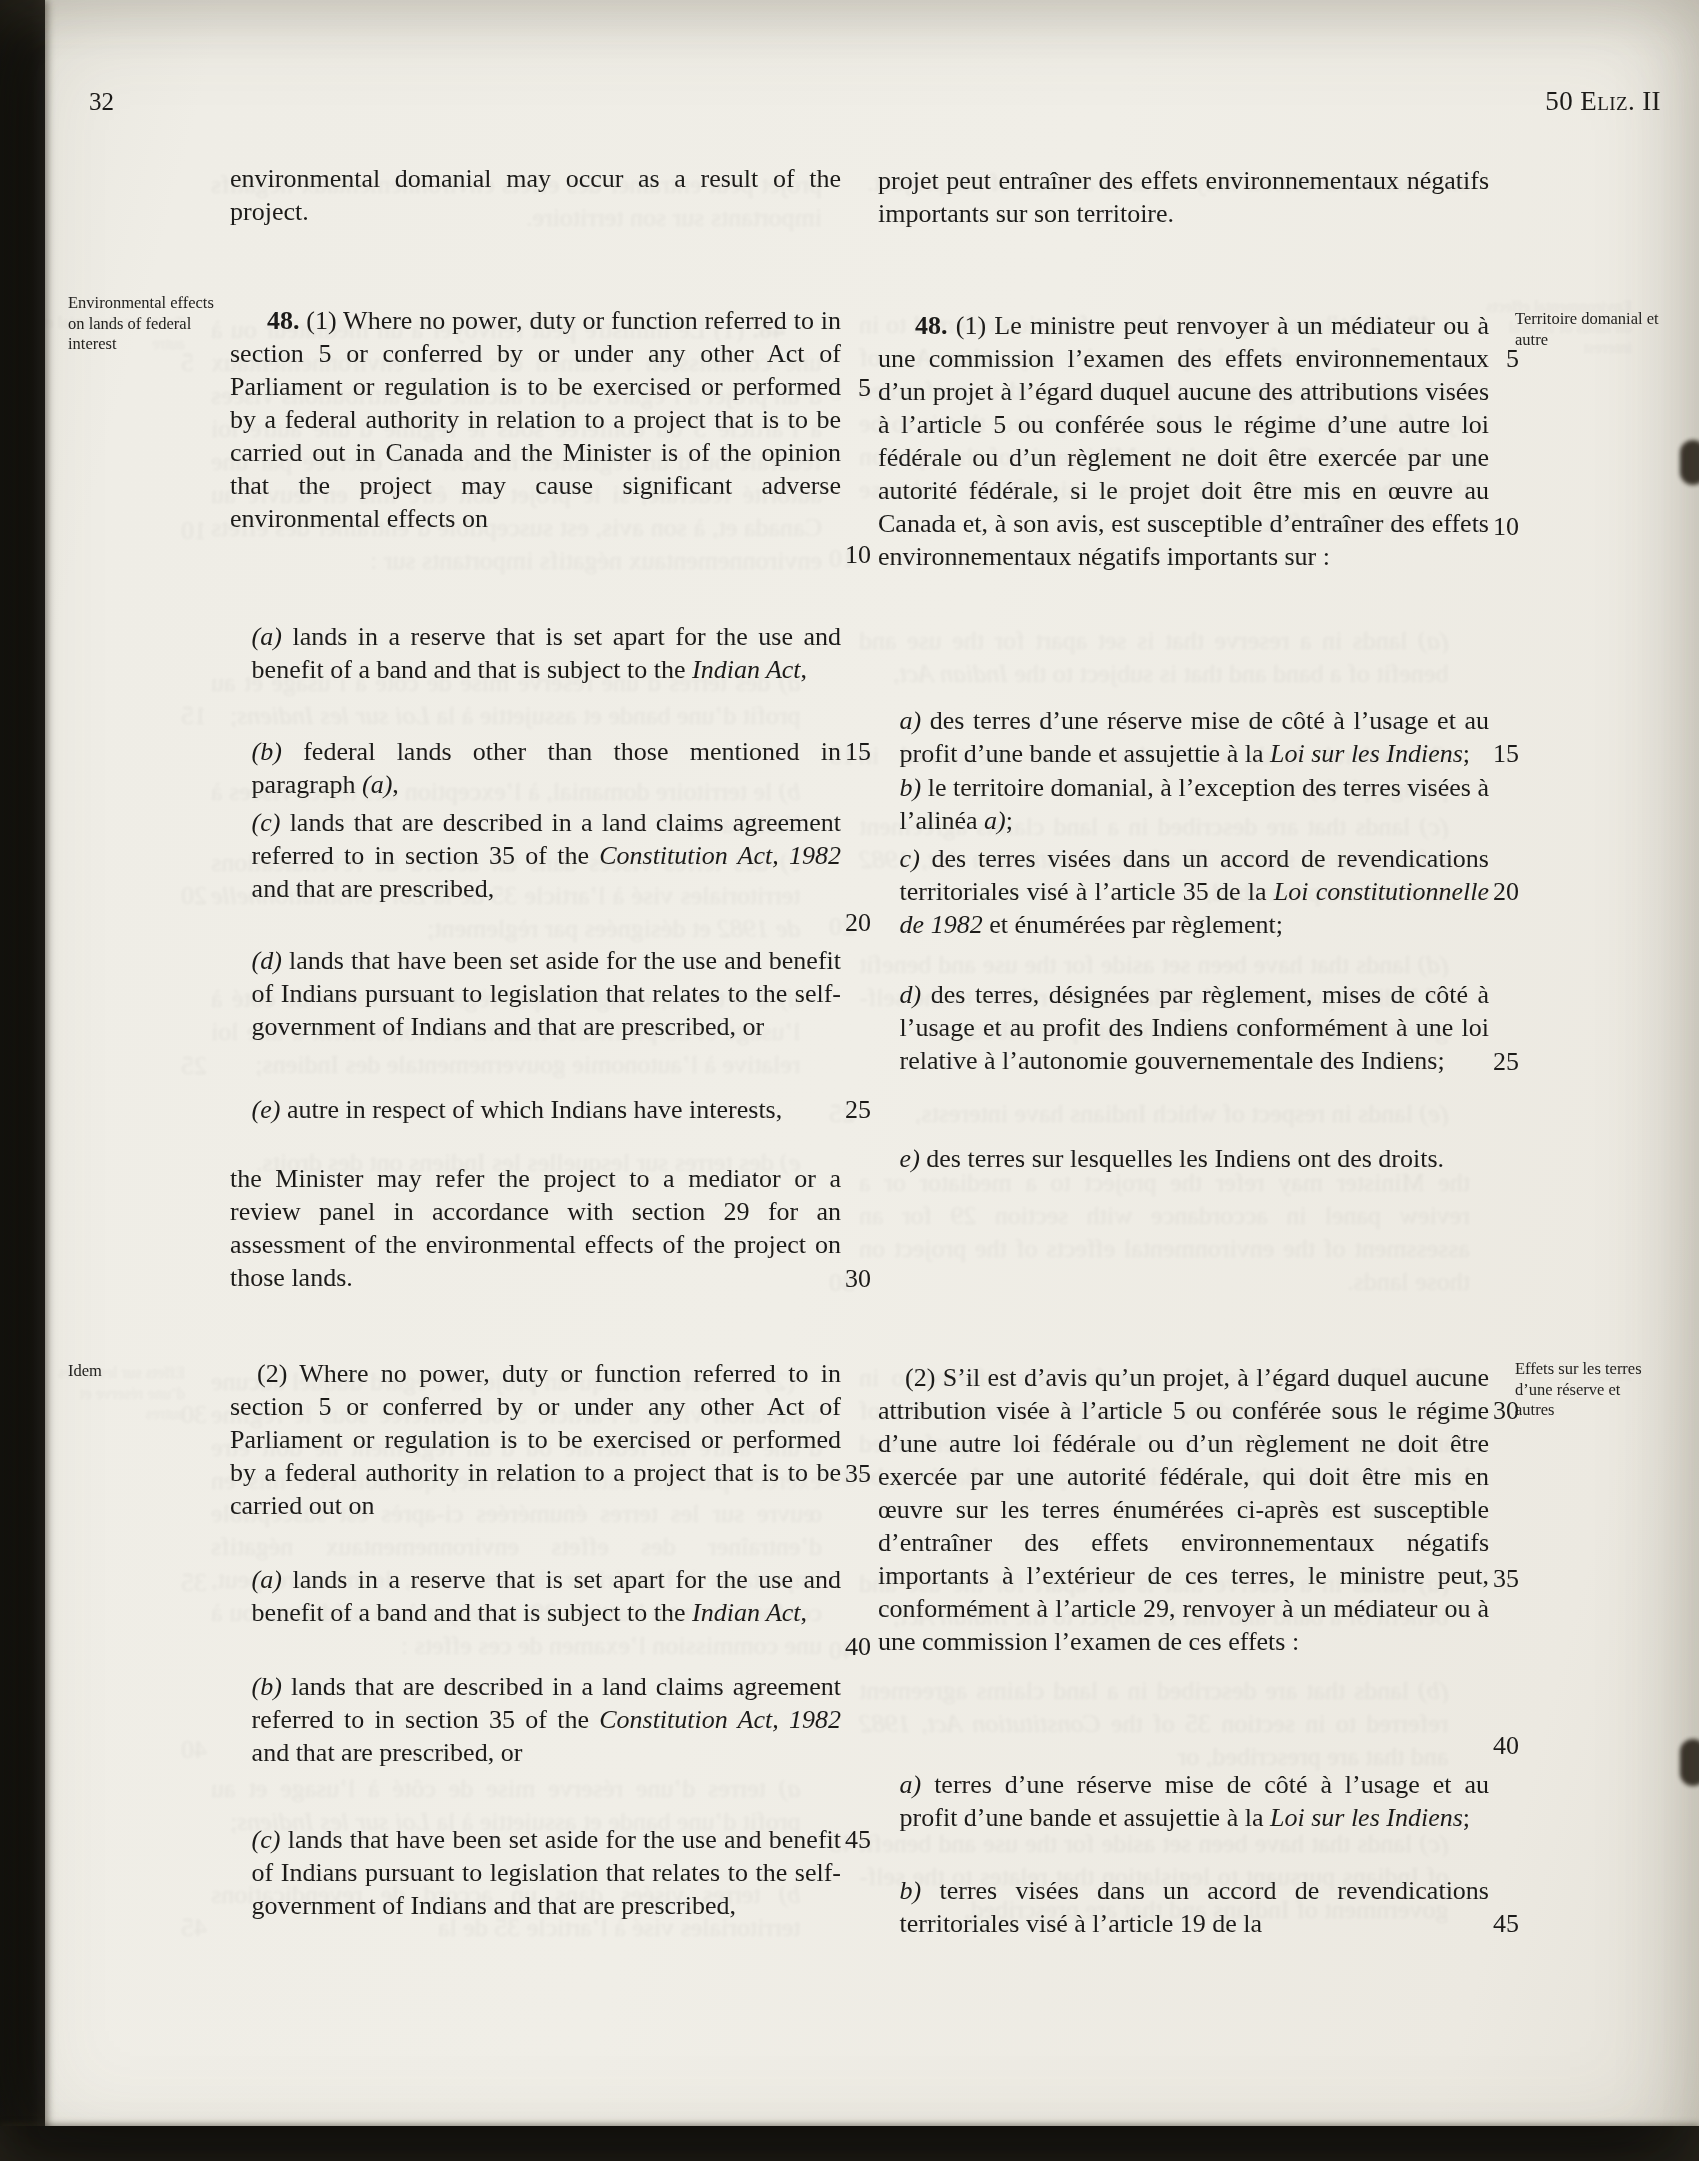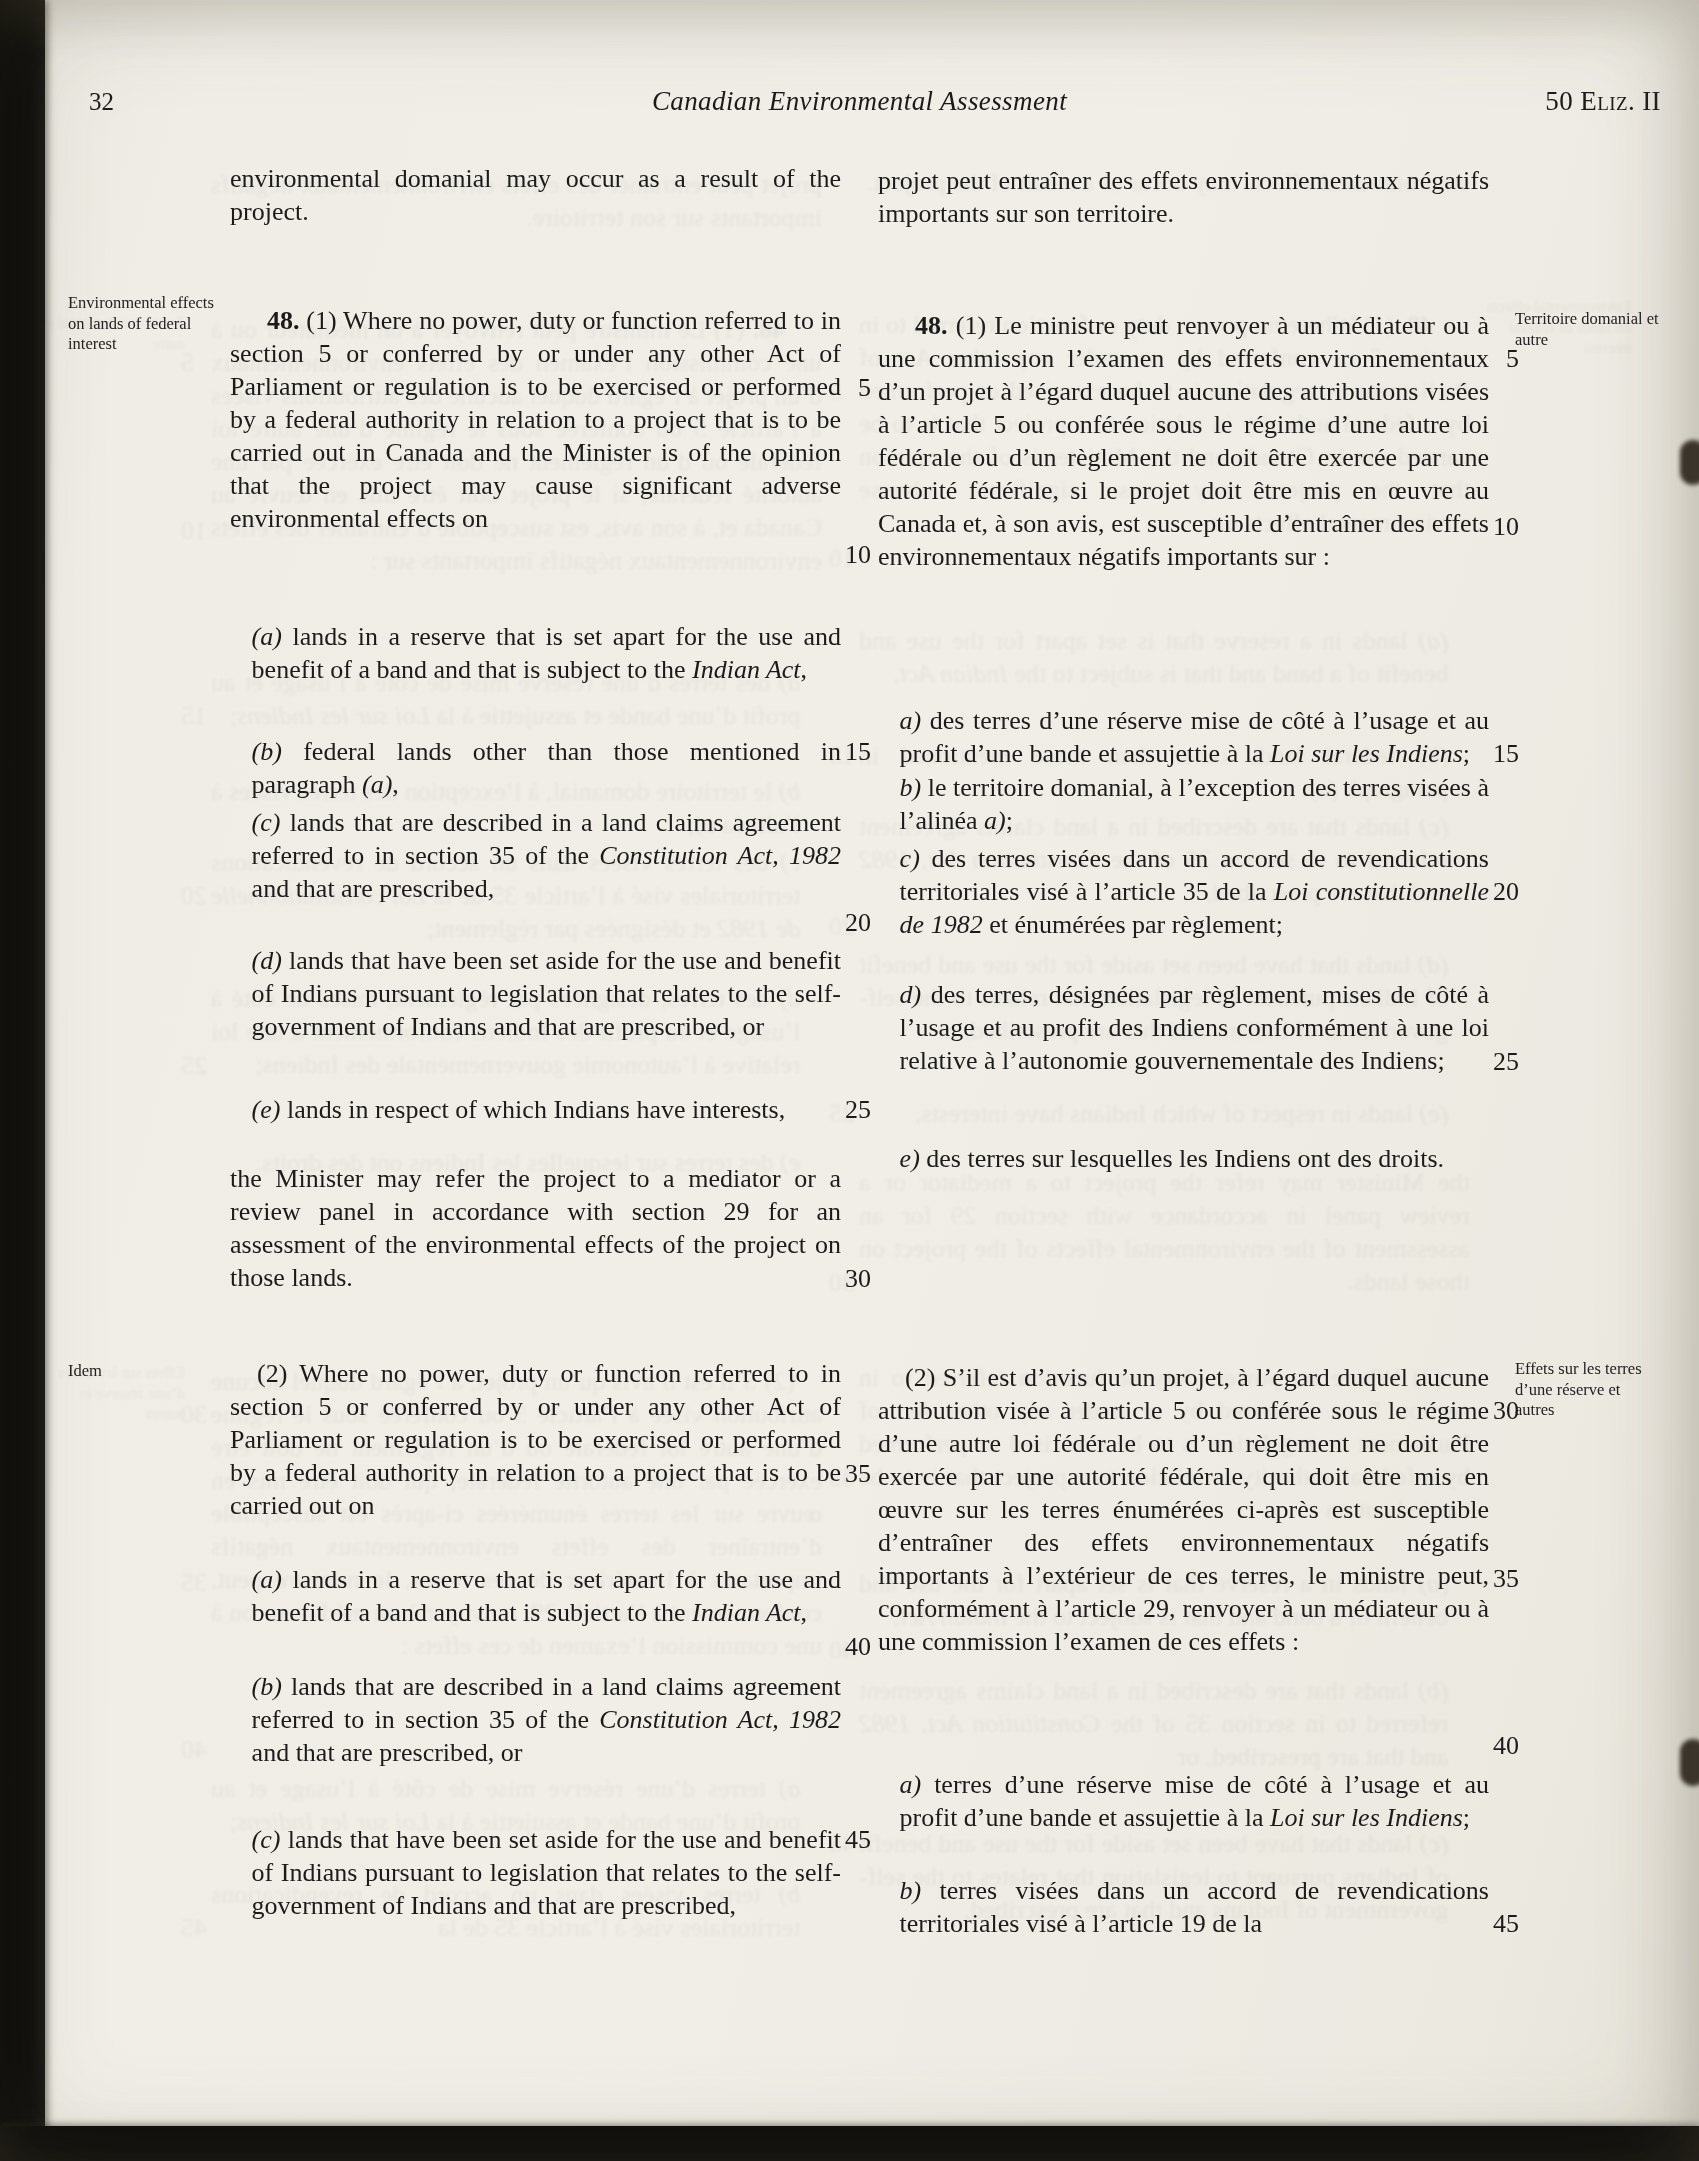--- a/index.html
+++ b/index.html
@@ -76,21 +76,20 @@
   }
   .bm1 { top: 440px; height: 45px; }
   .bm2 { top: 1739px; height: 47px; }
 </style>
 </head>
 <body>
 
 <div class="page">
 
   <span class="page-num">32</span>
-  <span class="running-title">Canadian Environmental Assessment</span>
   <span class="edition">50 Eliz. II</span>
 
   <div class="ghost-layer" aria-hidden="true">
     <div class="margin-note note-en1">Environmental effects on lands of federal interest</div>
     <div class="margin-note note-en2">Idem</div>
     <div class="margin-note note-fr1">Territoire domanial et autre</div>
     <div class="margin-note note-fr2">Effets sur les terres d’une réserve et autres</div>
     <div class="column col-en" lang="en">
         <p class="block" style="top: 162px;"><span>environmental effects may occur as a result of the project.</span></p>
         <p class="block indent" style="top: 304px;"><b>48.</b><span> (1) Where no power, duty or function referred to in section 5 or conferred by or under any other Act of Parliament or regulation is to be exercised or performed by a federal authority in relation to a project that is to be carried out in Canada and the Minister is of the opinion that the project may cause significant adverse environmental effects on</span><span class="lineno" style="top: 67px;">5</span><span class="lineno" style="top: 234px;">10</span></p>
@@ -123,21 +122,21 @@
     <div class="margin-note note-en2">Idem</div>
     <div class="margin-note note-fr1">Territoire domanial et autre</div>
     <div class="margin-note note-fr2">Effets sur les terres d’une réserve et autres</div>
     <div class="column col-en" lang="en">
         <p class="block" style="top: 162px;"><span>environmental domanial may occur as a result of the project.</span></p>
         <p class="block indent" style="top: 304px;"><b>48.</b><span> (1) Where no power, duty or function referred to in section 5 or conferred by or under any other Act of Parliament or regulation is to be exercised or performed by a federal authority in relation to a project that is to be carried out in Canada and the Minister is of the opinion that the project may cause significant adverse environmental effects on</span><span class="lineno" style="top: 67px;">5</span><span class="lineno" style="top: 234px;">10</span></p>
         <p class="block sub" style="top: 620px;"><i>(a)</i><span> lands in a reserve that is set apart for the use and benefit of a band and that is subject to the </span><i>Indian Act</i><span>,</span></p>
         <p class="block sub" style="top: 735px;"><i>(b)</i><span> federal lands other than those mentioned in paragraph </span><i>(a)</i><span>,</span><span class="lineno" style="top: 0px;">15</span></p>
         <p class="block sub" style="top: 806px;"><i>(c)</i><span> lands that are described in a land claims agreement referred to in section 35 of the </span><i>Constitution Act, 1982</i><span> and that are prescribed,</span><span class="lineno" style="top: 100px;">20</span></p>
         <p class="block sub" style="top: 944px;"><i>(d)</i><span> lands that have been set aside for the use and benefit of Indians pursuant to legislation that relates to the self-government of Indians and that are prescribed, or</span></p>
-        <p class="block sub" style="top: 1093px;"><i>(e)</i><span> lands in respect of which Indians have interests,</span><span class="lineno" style="top: 0px;">25</span></p>
+        <p class="block sub" style="top: 1093px;"><i>(e)</i><span> autre in respect of which Indians have interests,</span><span class="lineno" style="top: 0px;">25</span></p>
         <p class="block" style="top: 1162px;"><span>the Minister may refer the project to a mediator or a review panel in accordance with section 29 for an assessment of the environmental effects of the project on those lands.</span><span class="lineno" style="top: 100px;">30</span></p>
         <p class="block indent2" style="top: 1357px;"><span>(2) Where no power, duty or function referred to in section 5 or conferred by or under any other Act of Parliament or regulation is to be exercised or performed by a federal authority in relation to a project that is to be carried out on</span><span class="lineno" style="top: 100px;">35</span></p>
         <p class="block sub" style="top: 1563px;"><i>(a)</i><span> lands in a reserve that is set apart for the use and benefit of a band and that is subject to the </span><i>Indian Act</i><span>,</span><span class="lineno" style="top: 67px;">40</span></p>
         <p class="block sub" style="top: 1670px;"><i>(b)</i><span> lands that are described in a land claims agreement referred to in section 35 of the </span><i>Constitution Act, 1982</i><span> and that are prescribed, or</span></p>
         <p class="block sub" style="top: 1823px;"><i>(c)</i><span> lands that have been set aside for the use and benefit of Indians pursuant to legislation that relates to the self-government of Indians and that are prescribed,</span><span class="lineno" style="top: 0px;">45</span></p>
       </div>
     <div class="column col-fr" lang="fr">
         <p class="block" style="top: 164px;"><span>projet peut entraîner des effets environnementaux négatifs importants sur son territoire.</span></p>
         <p class="block indent" style="top: 309px;"><b>48.</b><span> (1) Le ministre peut renvoyer à un médiateur ou à une commission l’examen des effets environnementaux d’un projet à l’égard duquel aucune des attributions visées à l’article 5 ou conférée sous le régime d’une autre loi fédérale ou d’un règlement ne doit être exercée par une autorité fédérale, si le projet doit être mis en œuvre au Canada et, à son avis, est susceptible d’entraîner des effets environnementaux négatifs importants sur :</span><span class="lineno" style="top: 33px;">5</span><span class="lineno" style="top: 201px;">10</span></p>
         <p class="block sub" style="top: 696px; margin-top: 8px;"><i>a)</i><span> des terres d’une réserve mise de côté à l’usage et au profit d’une bande et assujettie à la </span><i>Loi sur les Indiens</i><span>;</span><span class="lineno" style="top: 33px;">15</span></p>

